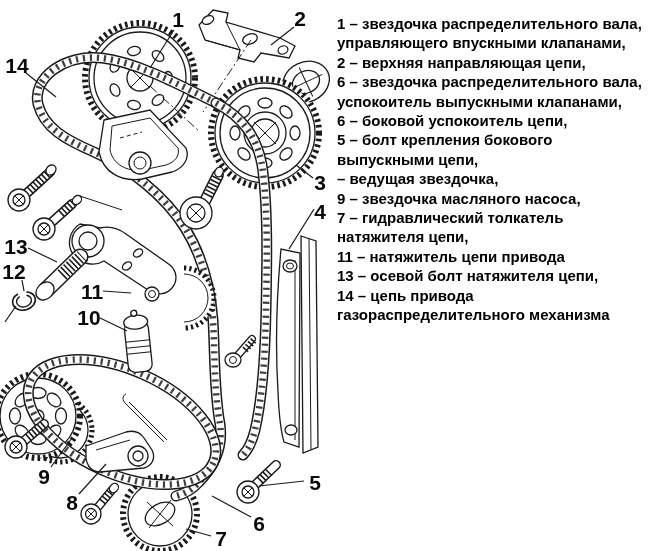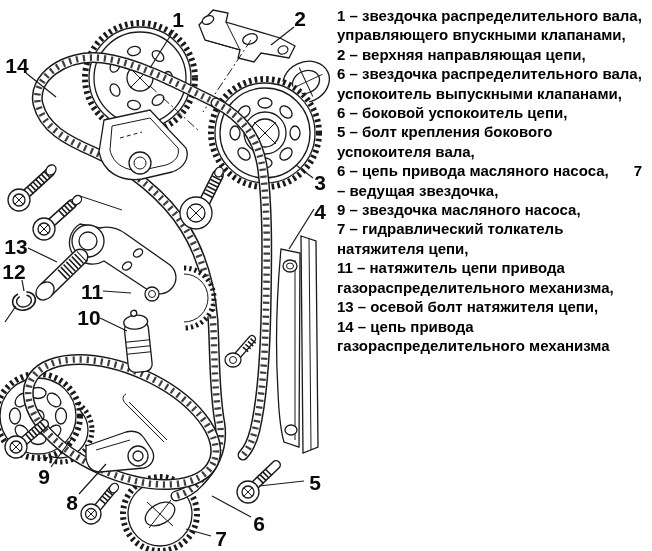--- a/index.html
+++ b/index.html
@@ -1,19 +1,19 @@
 <!DOCTYPE html>
 <html><head>
 <meta charset="utf-8">
 <style>
   html,body{margin:0;padding:0;background:#fff;}
   #page{position:relative;width:652px;height:551px;background:#fff;overflow:hidden;
         font-family:"Liberation Sans",sans-serif;}
   #diagram{position:absolute;left:0;top:0;width:330px;height:551px;}
-  #legend{position:absolute;left:337px;top:6px;width:312px;
+  #legend{position:absolute;left:337px;top:14px;width:312px;
           font-weight:bold;font-size:15px;line-height:19.4px;color:#000;}
   .legend-line{white-space:pre;}
   
   svg .fw{fill:#fff;stroke:#1a1a1a;stroke-width:1.3px;}
   svg .ln{fill:none;stroke:#1a1a1a;stroke-width:1.3px;}
   svg .thin{fill:none;stroke:#1a1a1a;stroke-width:1px;}
   svg .teeth{fill:#fff;stroke:#1a1a1a;stroke-width:6px;stroke-dasharray:2.6 3.2;}
   svg .teethS{fill:#fff;stroke:#1a1a1a;stroke-width:5px;stroke-dasharray:2.3 3;}
   svg .cA{fill:none;stroke:#1a1a1a;stroke-width:11px;stroke-linecap:round;}
   svg .cB{fill:none;stroke:#fff;stroke-width:8px;stroke-linecap:round;}
@@ -293,26 +293,24 @@
   </svg>
 
   <div id="legend">
     <div class="legend-line">1 – звездочка распределительного вала,</div>
     <div class="legend-line">управляющего впускными клапанами,</div>
     <div class="legend-line">2 – верхняя направляющая цепи,</div>
     <div class="legend-line">6 – звездочка распределительного вала,</div>
     <div class="legend-line">успокоитель выпускными клапанами,</div>
     <div class="legend-line">6 – боковой успокоитель цепи,</div>
     <div class="legend-line">5 – болт крепления бокового</div>
-    <div class="legend-line">успокоителя вала,</div>
-    <div class="legend-line">6 – цепь привода масляного насоса,      7</div>
+    <div class="legend-line">выпускными цепи,</div>
     <div class="legend-line">– ведущая звездочка,</div>
     <div class="legend-line">9 – звездочка масляного насоса,</div>
     <div class="legend-line">7 – гидравлический толкатель</div>
     <div class="legend-line">натяжителя цепи,</div>
     <div class="legend-line">11 – натяжитель цепи привода</div>
-    <div class="legend-line">газораспределительного механизма,</div>
     <div class="legend-line">13 – осевой болт натяжителя цепи,</div>
     <div class="legend-line">14 – цепь привода</div>
     <div class="legend-line">газораспределительного механизма</div>
   </div>
 
 </div>
 
 </body></html>

